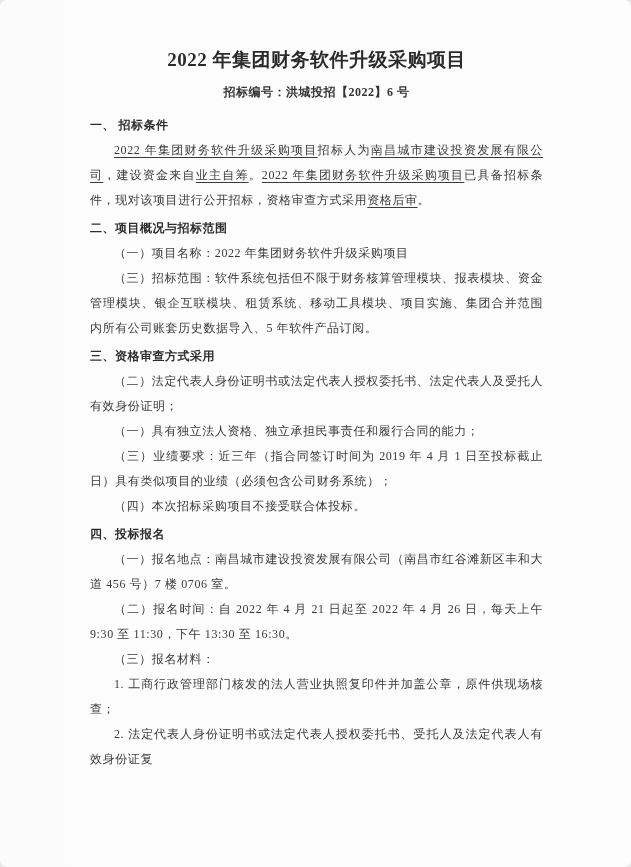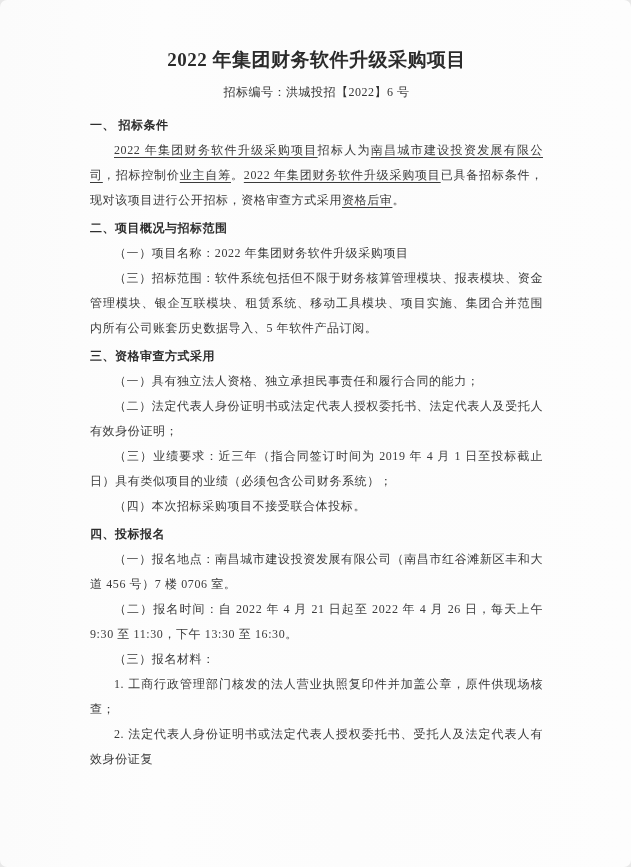--- a/index.html
+++ b/index.html
@@ -35,21 +35,21 @@
     font-size: 19px;
     font-weight: bold;
     color: #2b2b2b;
     line-height: 26px;
     letter-spacing: 3px;
   }
   .doc-number {
     margin-top: 9px;
     text-align: center;
     font-size: 12px;
-    font-weight: normal;
+    font-weight: bold;
     color: #333333;
     line-height: 18px;
     letter-spacing: 0.5px;
   }
   .body-text {
     margin-top: 12px;
   }
   .sec-h {
     font-size: 12px;
     font-weight: bold;
@@ -77,33 +77,33 @@
 
 <div class="page">
 
   <h1 class="doc-title-1">2022 年集团财务软件升级采购项目</h1>
   <div class="doc-number">招标编号：洪城投招【2022】6 号</div>
 
   <div class="body-text">
 
     <div class="section">
       <div class="sec-h">一、 招标条件</div>
-      <p class="para"><span class="u">2022 年集团财务软件升级采购项目</span><span>招标人为</span><span class="u">南昌城市建设投资发展有限公司</span><span>，招标控制价</span><span class="u">业主自筹</span><span>。</span><span class="u">2022 年集团财务软件升级采购项目</span><span>已具备招标条件，现对该项目进行公开招标，资格审查方式采用</span><span class="u">资格后审</span><span>。</span></p>
+      <p class="para"><span class="u">2022 年集团财务软件升级采购项目</span><span>招标人为</span><span class="u">南昌城市建设投资发展有限公司</span><span>，建设资金来自</span><span class="u">业主自筹</span><span>。</span><span class="u">2022 年集团财务软件升级采购项目</span><span>已具备招标条件，现对该项目进行公开招标，资格审查方式采用</span><span class="u">资格后审</span><span>。</span></p>
     </div>
 
     <div class="section">
       <div class="sec-h">二、项目概况与招标范围</div>
       <p class="para"><span>（一）项目名称：2022 年集团财务软件升级采购项目</span></p>
       <p class="para"><span>（三）招标范围：软件系统包括但不限于财务核算管理模块、报表模块、资金管理模块、银企互联模块、租赁系统、移动工具模块、项目实施、集团合并范围内所有公司账套历史数据导入、5 年软件产品订阅。</span></p>
     </div>
 
     <div class="section">
       <div class="sec-h">三、资格审查方式采用</div>
+      <p class="para"><span>（二）法定代表人身份证明书或法定代表人授权委托书、法定代表人及受托人有效身份证明；</span></p>
       <p class="para"><span>（一）具有独立法人资格、独立承担民事责任和履行合同的能力；</span></p>
-      <p class="para"><span>（二）法定代表人身份证明书或法定代表人授权委托书、法定代表人及受托人有效身份证明；</span></p>
       <p class="para"><span>（三）业绩要求：近三年（指合同签订时间为 2019 年 4 月 1 日至投标截止日）具有类似项目的业绩（必须包含公司财务系统）；</span></p>
       <p class="para"><span>（四）本次招标采购项目不接受联合体投标。</span></p>
     </div>
 
     <div class="section">
       <div class="sec-h">四、投标报名</div>
       <p class="para"><span>（一）报名地点：南昌城市建设投资发展有限公司（南昌市红谷滩新区丰和大道 456 号）7 楼 0706 室。</span></p>
       <p class="para"><span>（二）报名时间：自 2022 年 4 月 21 日起至 2022 年 4 月 26 日，每天上午 9:30 至 11:30，下午 13:30 至 16:30。</span></p>
       <p class="para"><span>（三）报名材料：</span></p>
       <p class="para"><span>1. 工商行政管理部门核发的法人营业执照复印件并加盖公章，原件供现场核查；</span></p>

